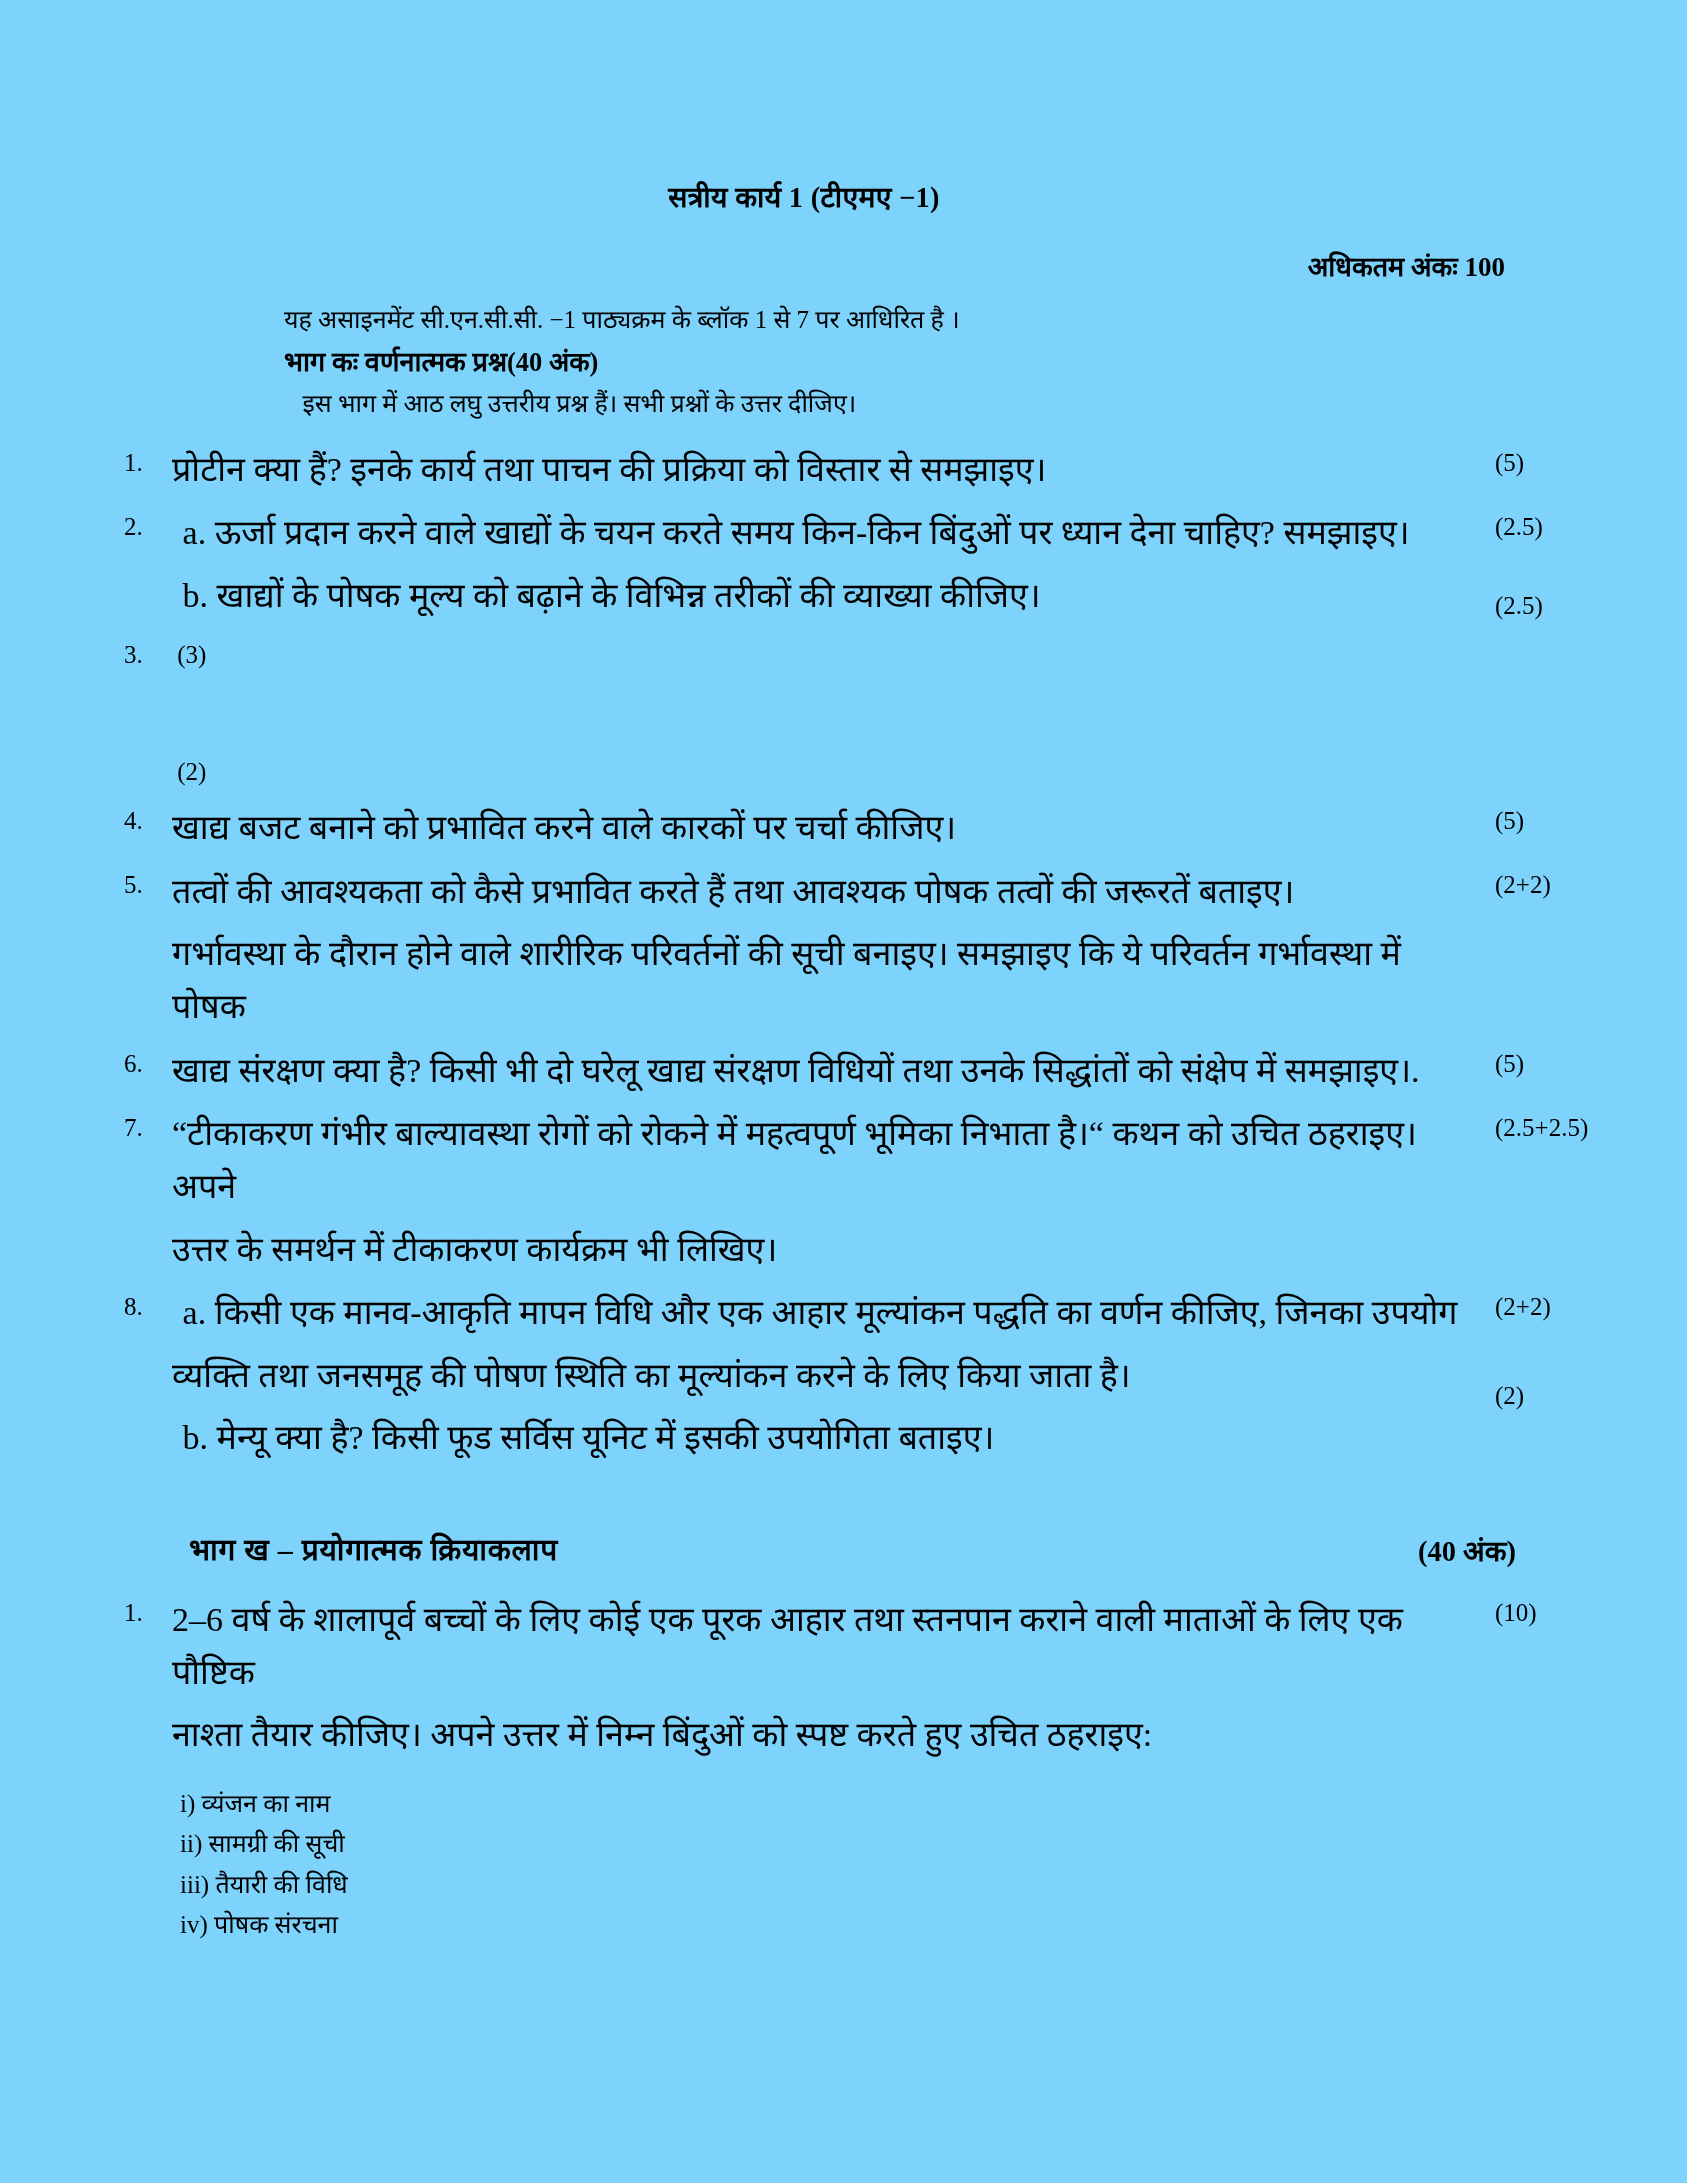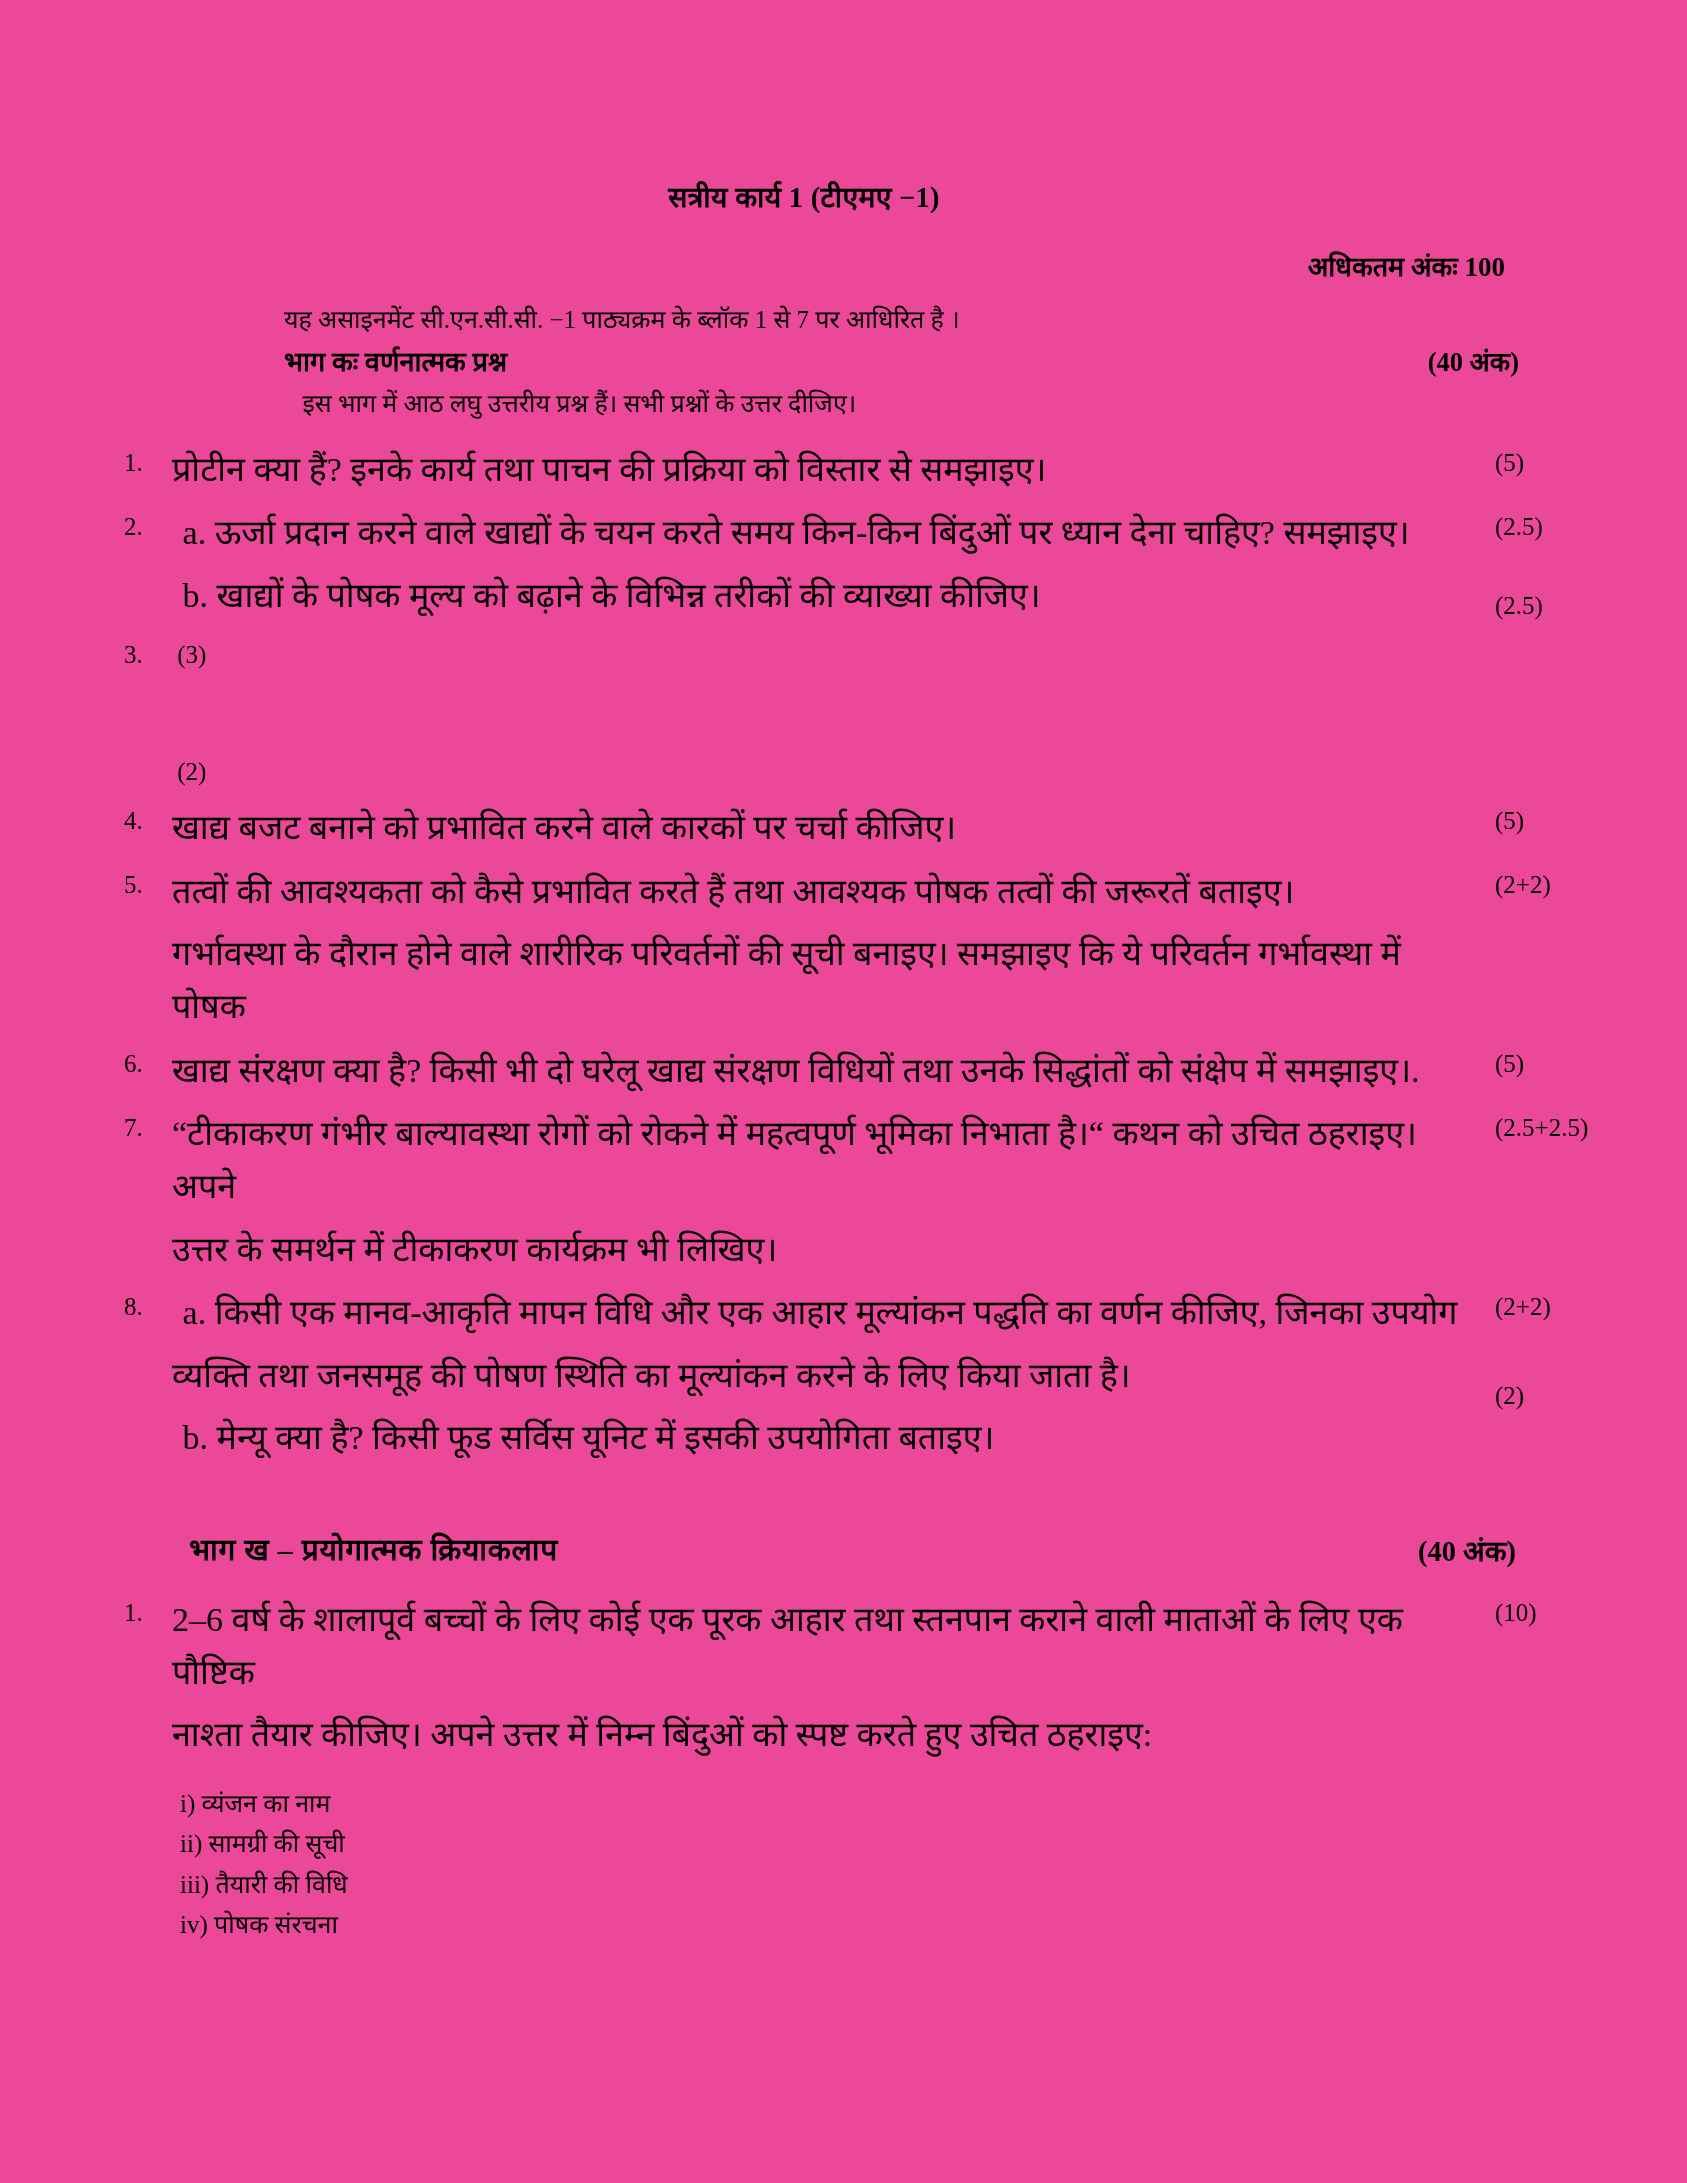--- a/index.html
+++ b/index.html
@@ -9,21 +9,21 @@
     background: #ffffff;
   }
   body {
     font-family: "Liberation Serif", "DejaVu Serif", serif;
     color: #000000;
   }
   .page {
     position: relative;
     width: 1687px;
     height: 2183px;
-    background: #ec4899;
+    background: #7dd3fc;
     box-sizing: border-box;
     padding: 0;
     overflow: hidden;
   }
 
   
   .header {
     padding-top: 177px;
   }
   .hdr-title {
@@ -58,21 +58,20 @@
     padding-right: 132px;
     margin-top: 17px;
   }
   .intro-line {
     font-size: 25px;
     line-height: 1.55;
   }
   .partA-row {
     display: flex;
     align-items: baseline;
-    justify-content: space-between;
     margin-top: 2.6px;
     padding-right: 36px;
   }
   .partA-head {
     font-size: 27px;
     font-weight: 700;
   }
   .partA-marks {
     font-size: 26.5px;
     font-weight: 700;

